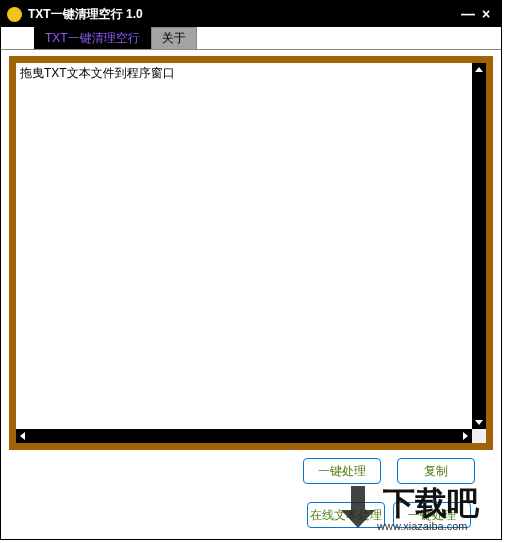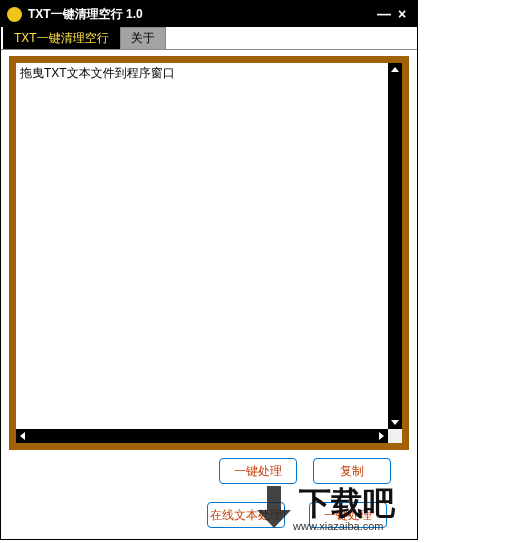--- a/index.html
+++ b/index.html
@@ -5,21 +5,21 @@
   * { box-sizing: border-box; margin: 0; padding: 0; }
   body {
     font-family: "Microsoft YaHei", "SimSun", sans-serif;
     font-size: 12px;
     background: #fff;
     width: 512px;
     height: 543px;
     overflow: hidden;
   }
   .window {
-    width: 418px;
+    width: 502px;
     height: 540px;
     border: 1px solid #000;
     background: #fff;
     position: relative;
   }
   .titlebar {
     height: 26px;
     background: #000;
     color: #fff;
     display: flex;
@@ -60,22 +60,23 @@
     background: #a3a3a3;
     margin-right: 0;
     display: flex;
     align-items: center;
     font-size: 12px;
     cursor: pointer;
     position: relative;
   }
   .tab.active {
     background: #000;
-    color: #fde047;
+    color: #8b5cf6;
     border-color: #000;
+    margin-left: 31px;
   }
   .content {
     padding: 6px 8px 8px 8px;
     height: calc(100% - 26px - 23px);
     display: flex;
     flex-direction: column;
   }
   .textarea-wrap {
     flex: none;
     height: 394px;
@@ -140,27 +141,27 @@
     min-width: 78px;
     height: 26px;
     border: 1px solid #0078d4;
     background: #fff;
     border-radius: 4px;
     font-size: 12px;
     cursor: pointer;
     display: flex;
     align-items: center;
     justify-content: center;
-    color: #c2410c;
+    color: #4d7c0f;
   }
   .row-btns.second {
     margin-top: 18px;
     padding-right: 22px;
     justify-content: flex-end;
-    gap: 24px;
+    gap: 8px;
   }
   .row-btns.second .btn-text-only {
     cursor: pointer;
   }
   .watermark {
     position: absolute;
     right: 4px;
     bottom: 1px;
     width: 170px; height: 64px;
     pointer-events: none;

